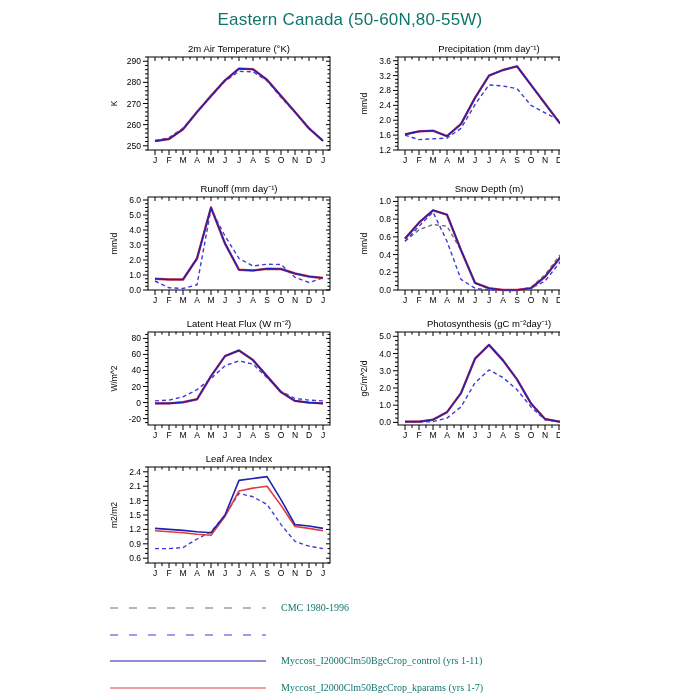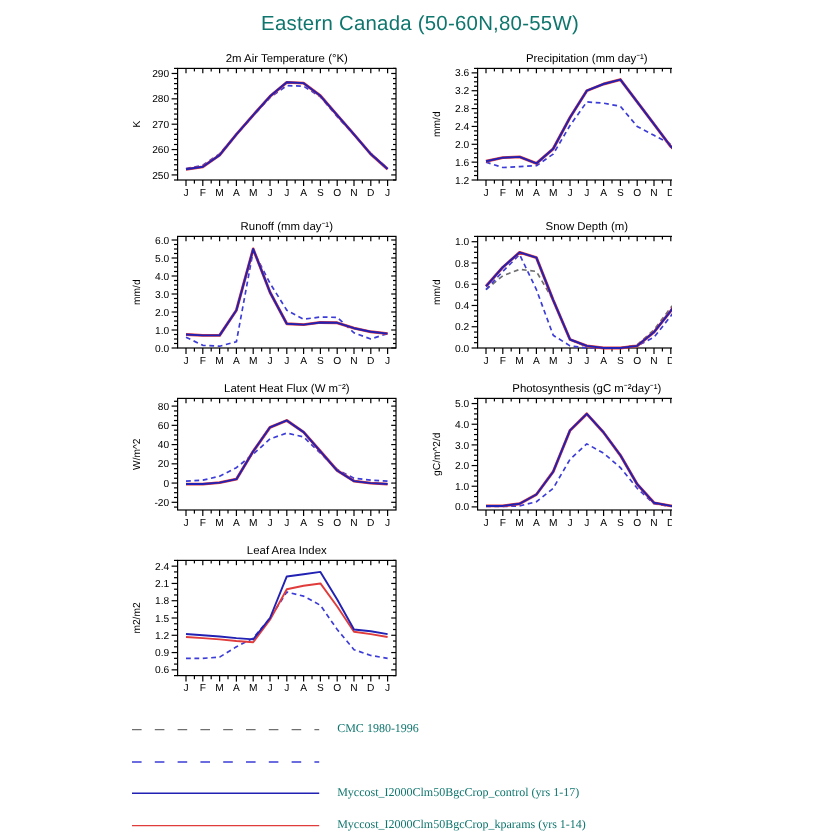--- a/index.html
+++ b/index.html
@@ -897,22 +897,22 @@
     </div>
     <div class="legend-row" style="top:629px">
       <svg class="legend-swatch" width="160" height="12">
           <line x1="2" y1="6" x2="158" y2="6" stroke-width="1.2" stroke="#3c3cd8" stroke-dasharray="8,11"></line>
         </svg>
     </div>
     <div class="legend-row" style="top:655px">
       <svg class="legend-swatch" width="160" height="12">
           <line x1="2" y1="6" x2="158" y2="6" stroke-width="1.2" stroke="#2121b4"></line>
         </svg>
-      <span class="legend-label">Myccost_I2000Clm50BgcCrop_control (yrs 1-17)</span>
+      <span class="legend-label">Myccost_I2000Clm50BgcCrop_control (yrs 1-11)</span>
     </div>
     <div class="legend-row" style="top:682px">
       <svg class="legend-swatch" width="160" height="12">
           <line x1="2" y1="6" x2="158" y2="6" stroke-width="1.2" stroke="#e03c3c"></line>
         </svg>
-      <span class="legend-label">Myccost_I2000Clm50BgcCrop_kparams (yrs 1-14)</span>
+      <span class="legend-label">Myccost_I2000Clm50BgcCrop_kparams (yrs 1-7)</span>
     </div>
   </div>
 </div>
 
 </body></html>

